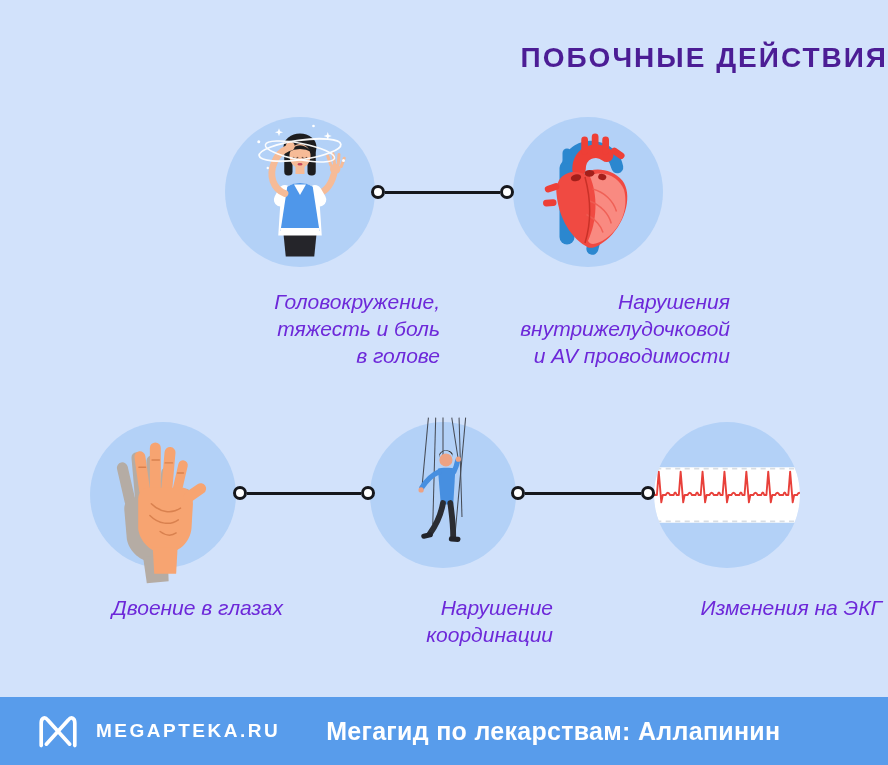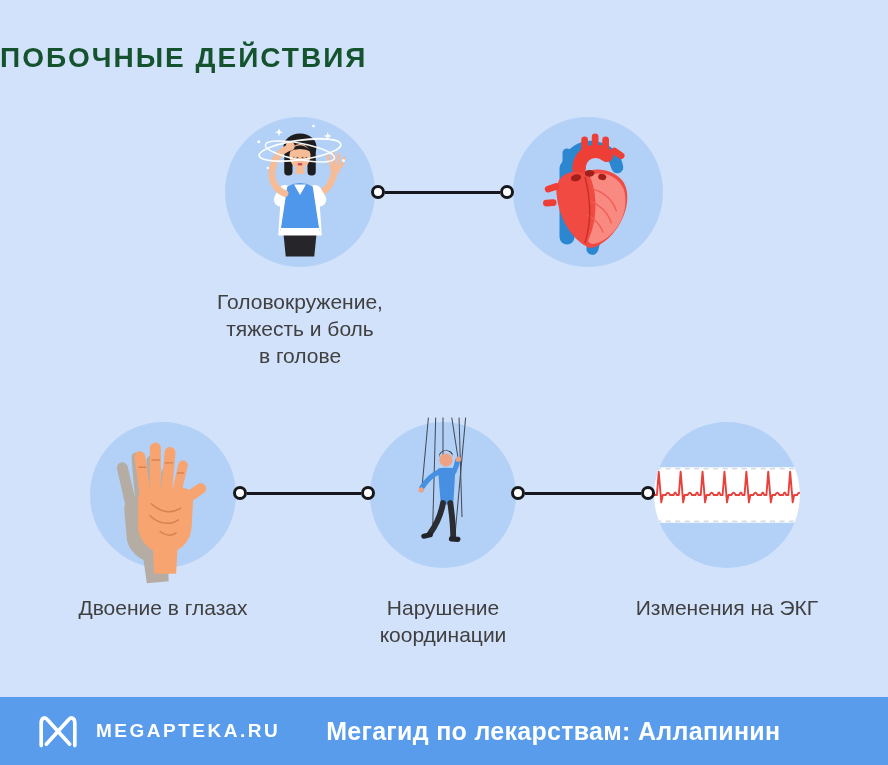--- a/index.html
+++ b/index.html
@@ -3,34 +3,34 @@
 <meta charset="utf-8">
 <style>
   html,body{margin:0;padding:0;background:#eef2f8;}
   .page{
     position:relative;width:888px;height:765px;margin:0 auto;
     background:#d2e2fb;overflow:hidden;
     font-family:"Liberation Sans","DejaVu Sans",sans-serif;
   }
   .title{
     position:absolute;top:42px;left:0;width:100%;
-    text-align:left;font-size:28px;font-weight:800;
-    letter-spacing:2px;color:#14532d;
+    text-align:right;font-size:28px;font-weight:800;
+    letter-spacing:2px;color:#4c1d95;
   }
   .feature{position:absolute;}
   .feature svg{position:absolute;inset:0;width:100%;height:100%;overflow:visible;display:block;}
   .connector{position:absolute;display:flex;align-items:center;height:14px;}
   .connector .ring{
     width:8px;height:8px;border:3px solid #15171c;border-radius:50%;
     background:#ffffff;flex:0 0 auto;
   }
   .connector .line{flex:1 1 auto;height:3px;background:#15171c;}
   .caption{
-    position:absolute;text-align:center;white-space:pre-line;
-    font-size:21px;line-height:27px;font-weight:500;color:#404040;
+    position:absolute;text-align:right;white-space:pre-line;
+    font-size:21px;line-height:27px;font-weight:500;color:#6d28d9;font-style:italic;
   }
   .footer{
     position:absolute;left:0;bottom:0;width:100%;height:68px;
     background:#589ceb;display:flex;align-items:center;
     box-sizing:border-box;padding:0 36px;color:#ffffff;
   }
   .footer .logo{flex:0 0 auto;margin-right:16px;display:flex;align-items:center;}
   .footer .brand{
     font-size:19px;font-weight:700;letter-spacing:2.5px;margin-right:46px;
   }
@@ -226,24 +226,27 @@
   </div>
   <div class="connector" style="left:511px;top:486px;width:144px">
     <span class="ring"></span>
     <span class="line"></span>
     <span class="ring"></span>
   </div>
 
   <div class="caption" style="left:160px;top:288px;width:280px">Головокружение,
 тяжесть и боль
 в голове</div>
+  <div class="caption" style="left:450px;top:288px;width:280px">Нарушения
+внутрижелудочковой
+и AV проводимости</div>
   <div class="caption" style="left:333px;top:594px;width:220px">Нарушение
 координации</div>
   <div class="caption" style="left:43px;top:594px;width:240px">Двоение в глазах</div>
-  <div class="caption" style="left:607px;top:594px;width:240px">Изменения на ЭКГ</div>
+  <div class="caption" style="left:642px;top:594px;width:240px">Изменения на ЭКГ</div>
 
   <div class="footer">
     <span class="logo">
       <svg viewBox="0 0 60 52" width="44" height="38" aria-hidden="true">
         <path d="M7 46 V15 C7 8 12 6 16 11 L46 44" stroke="#ffffff" stroke-width="5" fill="none" stroke-linecap="round"></path>
         <path d="M53 46 V15 C53 8 48 6 44 11 L14 44" stroke="#ffffff" stroke-width="5" fill="none" stroke-linecap="round"></path>
       </svg>
     </span>
     <span class="brand">MEGAPTEKA.RU</span>
     <span class="tagline">Мегагид по лекарствам: Аллапинин</span>

